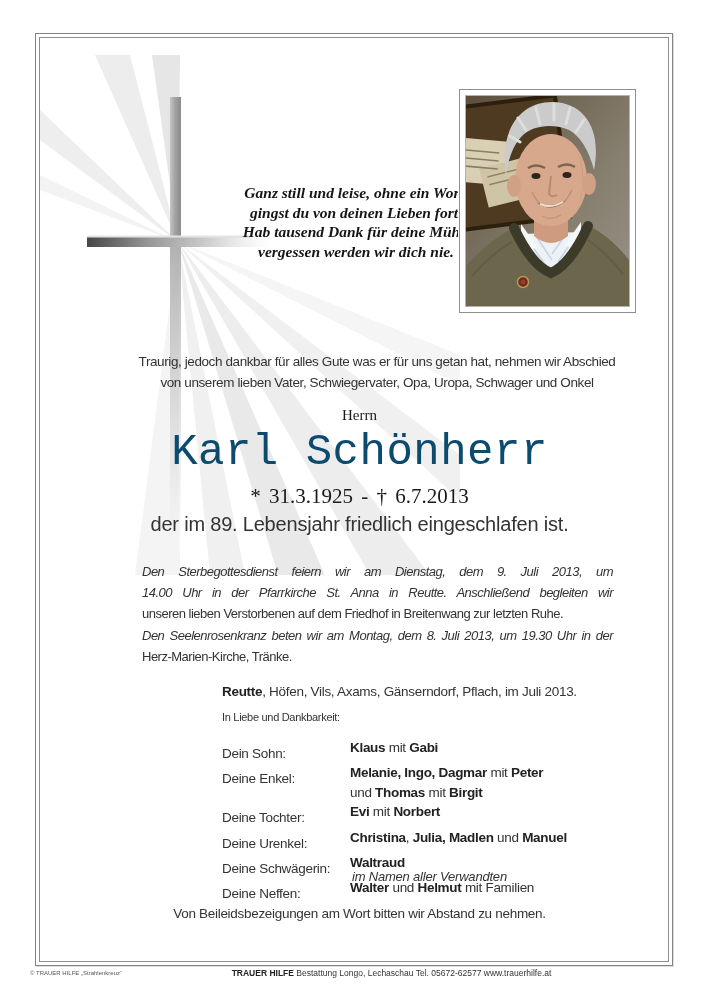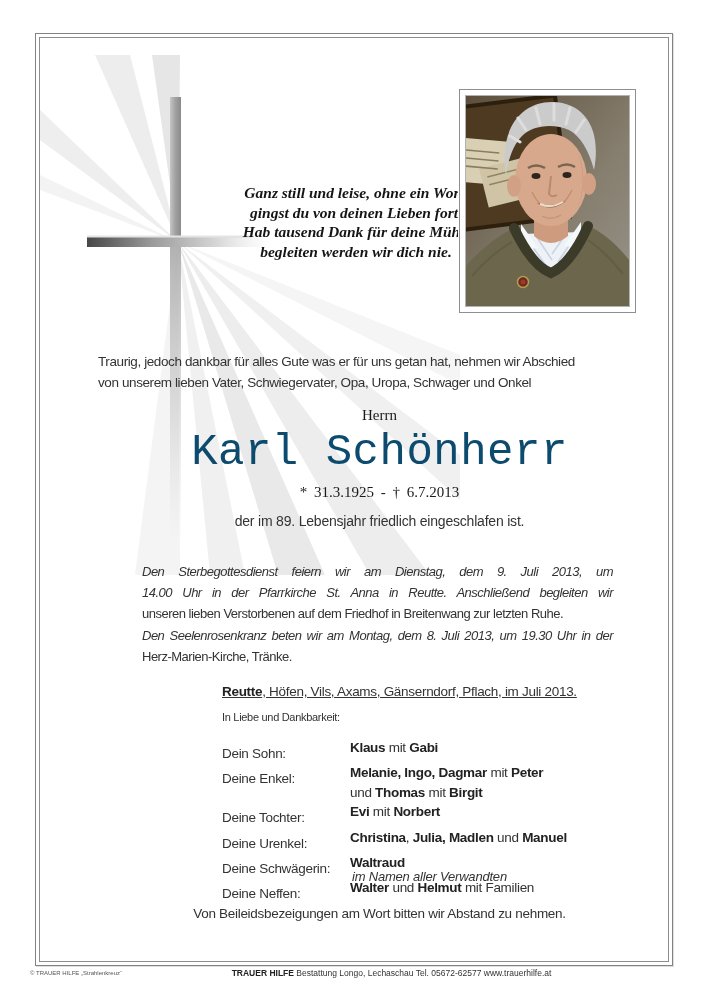--- a/index.html
+++ b/index.html
@@ -28,39 +28,39 @@
   }
 
   .photo {
     position:absolute; left:459px; top:89px; z-index:2;
     background:#fff; border:1px solid #8f8f8f; padding:5px;
     box-shadow:0 0 0 1px #fff;
   }
   .photo-inner { width:163px; height:210px; border:1px solid #b3b3b3; overflow:hidden; }
 
   .intro { top:351px; left:98px; width:558px; font-size:13.5px; line-height:21px; letter-spacing:-0.4px; color:#333; }
-  .intro div { text-align:left; }
-
-  .col { left:144px; width:471px; text-align:center; }
+  .intro div { text-align:center; }
+
+  .col { left:124px; width:471px; text-align:center; }
 
   .salutation { top:407px; font-family:"Liberation Serif", serif; font-size:15px; color:#1a1a1a; }
   .deceased {
     top:427px; font-family:Liberation Mono, monospace; font-size:44px; line-height:50px;
     color:#0c4a6e; letter-spacing:0.5px;
   }
-  .dates { top:484px; font-family:"Liberation Serif", serif; font-size:15px; color:#1a1a1a; word-spacing:3px; }
-  .age { top:513px; font-size:14px; letter-spacing:-0.2px; color:#333; }
+  .dates { top:484px; font-family:"Liberation Serif", serif; font-size:21px; color:#1a1a1a; word-spacing:3px; }
+  .age { top:513px; font-size:20px; letter-spacing:-0.2px; color:#333; }
 
   .para { text-align:justify; font-size:13px; line-height:20.8px; letter-spacing:-0.5px; color:#333; }
   .para div { text-align:justify; }
   .para div.jl { text-align-last:justify;font-style:italic; }
   .service { top:562px; left:142px; width:471px; }
   .rosary  { top:626px; left:142px; width:471px; }
 
-  .places { top:684px; left:222px; font-size:13.5px; letter-spacing:-0.3px; color:#333;text-decoration:underline; }
+  .places { top:684px; left:222px; font-size:13.5px; letter-spacing:-0.3px; color:#333; }
   .love   { top:711px; left:222px; font-size:11px; letter-spacing:-0.3px; color:#333; }
 
   .family { top:738px; left:222px; width:392px; font-size:13.5px; letter-spacing:-0.3px; color:#333; }
   .fam-row { display:flex; line-height:19.4px; }
   .fam-label { width:128px; flex:0 0 128px;margin-top:6px; }
   .fam-value { flex:1; }
   .b { font-weight:bold; color:#222; }
 
   .closing { top:869px; left:352px; font-size:13px; letter-spacing:-0.2px; color:#333;font-style:italic; }
   .condolence { top:906px; font-size:13.5px; letter-spacing:-0.3px; color:#333; }
@@ -111,21 +111,21 @@
   </svg>
 
   <div class="frame-outer">
     <div class="frame-inner"></div>
   </div>
 
   <div class="txt poem">
       <div>Ganz still und leise, ohne ein Wort,</div>
       <div>gingst du von deinen Lieben fort.</div>
       <div>Hab tausend Dank für deine Müh’,</div>
-      <div>begleiten werden wir dich nie.</div>
+      <div>vergessen werden wir dich nie.</div>
     </div>
 
   <div class="photo">
     <div class="photo-inner">
       <svg viewBox="0 0 163 210" width="163" height="210" aria-hidden="true">
         <defs>
           <linearGradient id="pBg" x1="0" y1="0" x2="1" y2="1">
             <stop offset="0" stop-color="#5d4f3c"></stop>
               <stop offset="0.6" stop-color="#867e6e"></stop>
               <stop offset="1" stop-color="#97938a"></stop>

